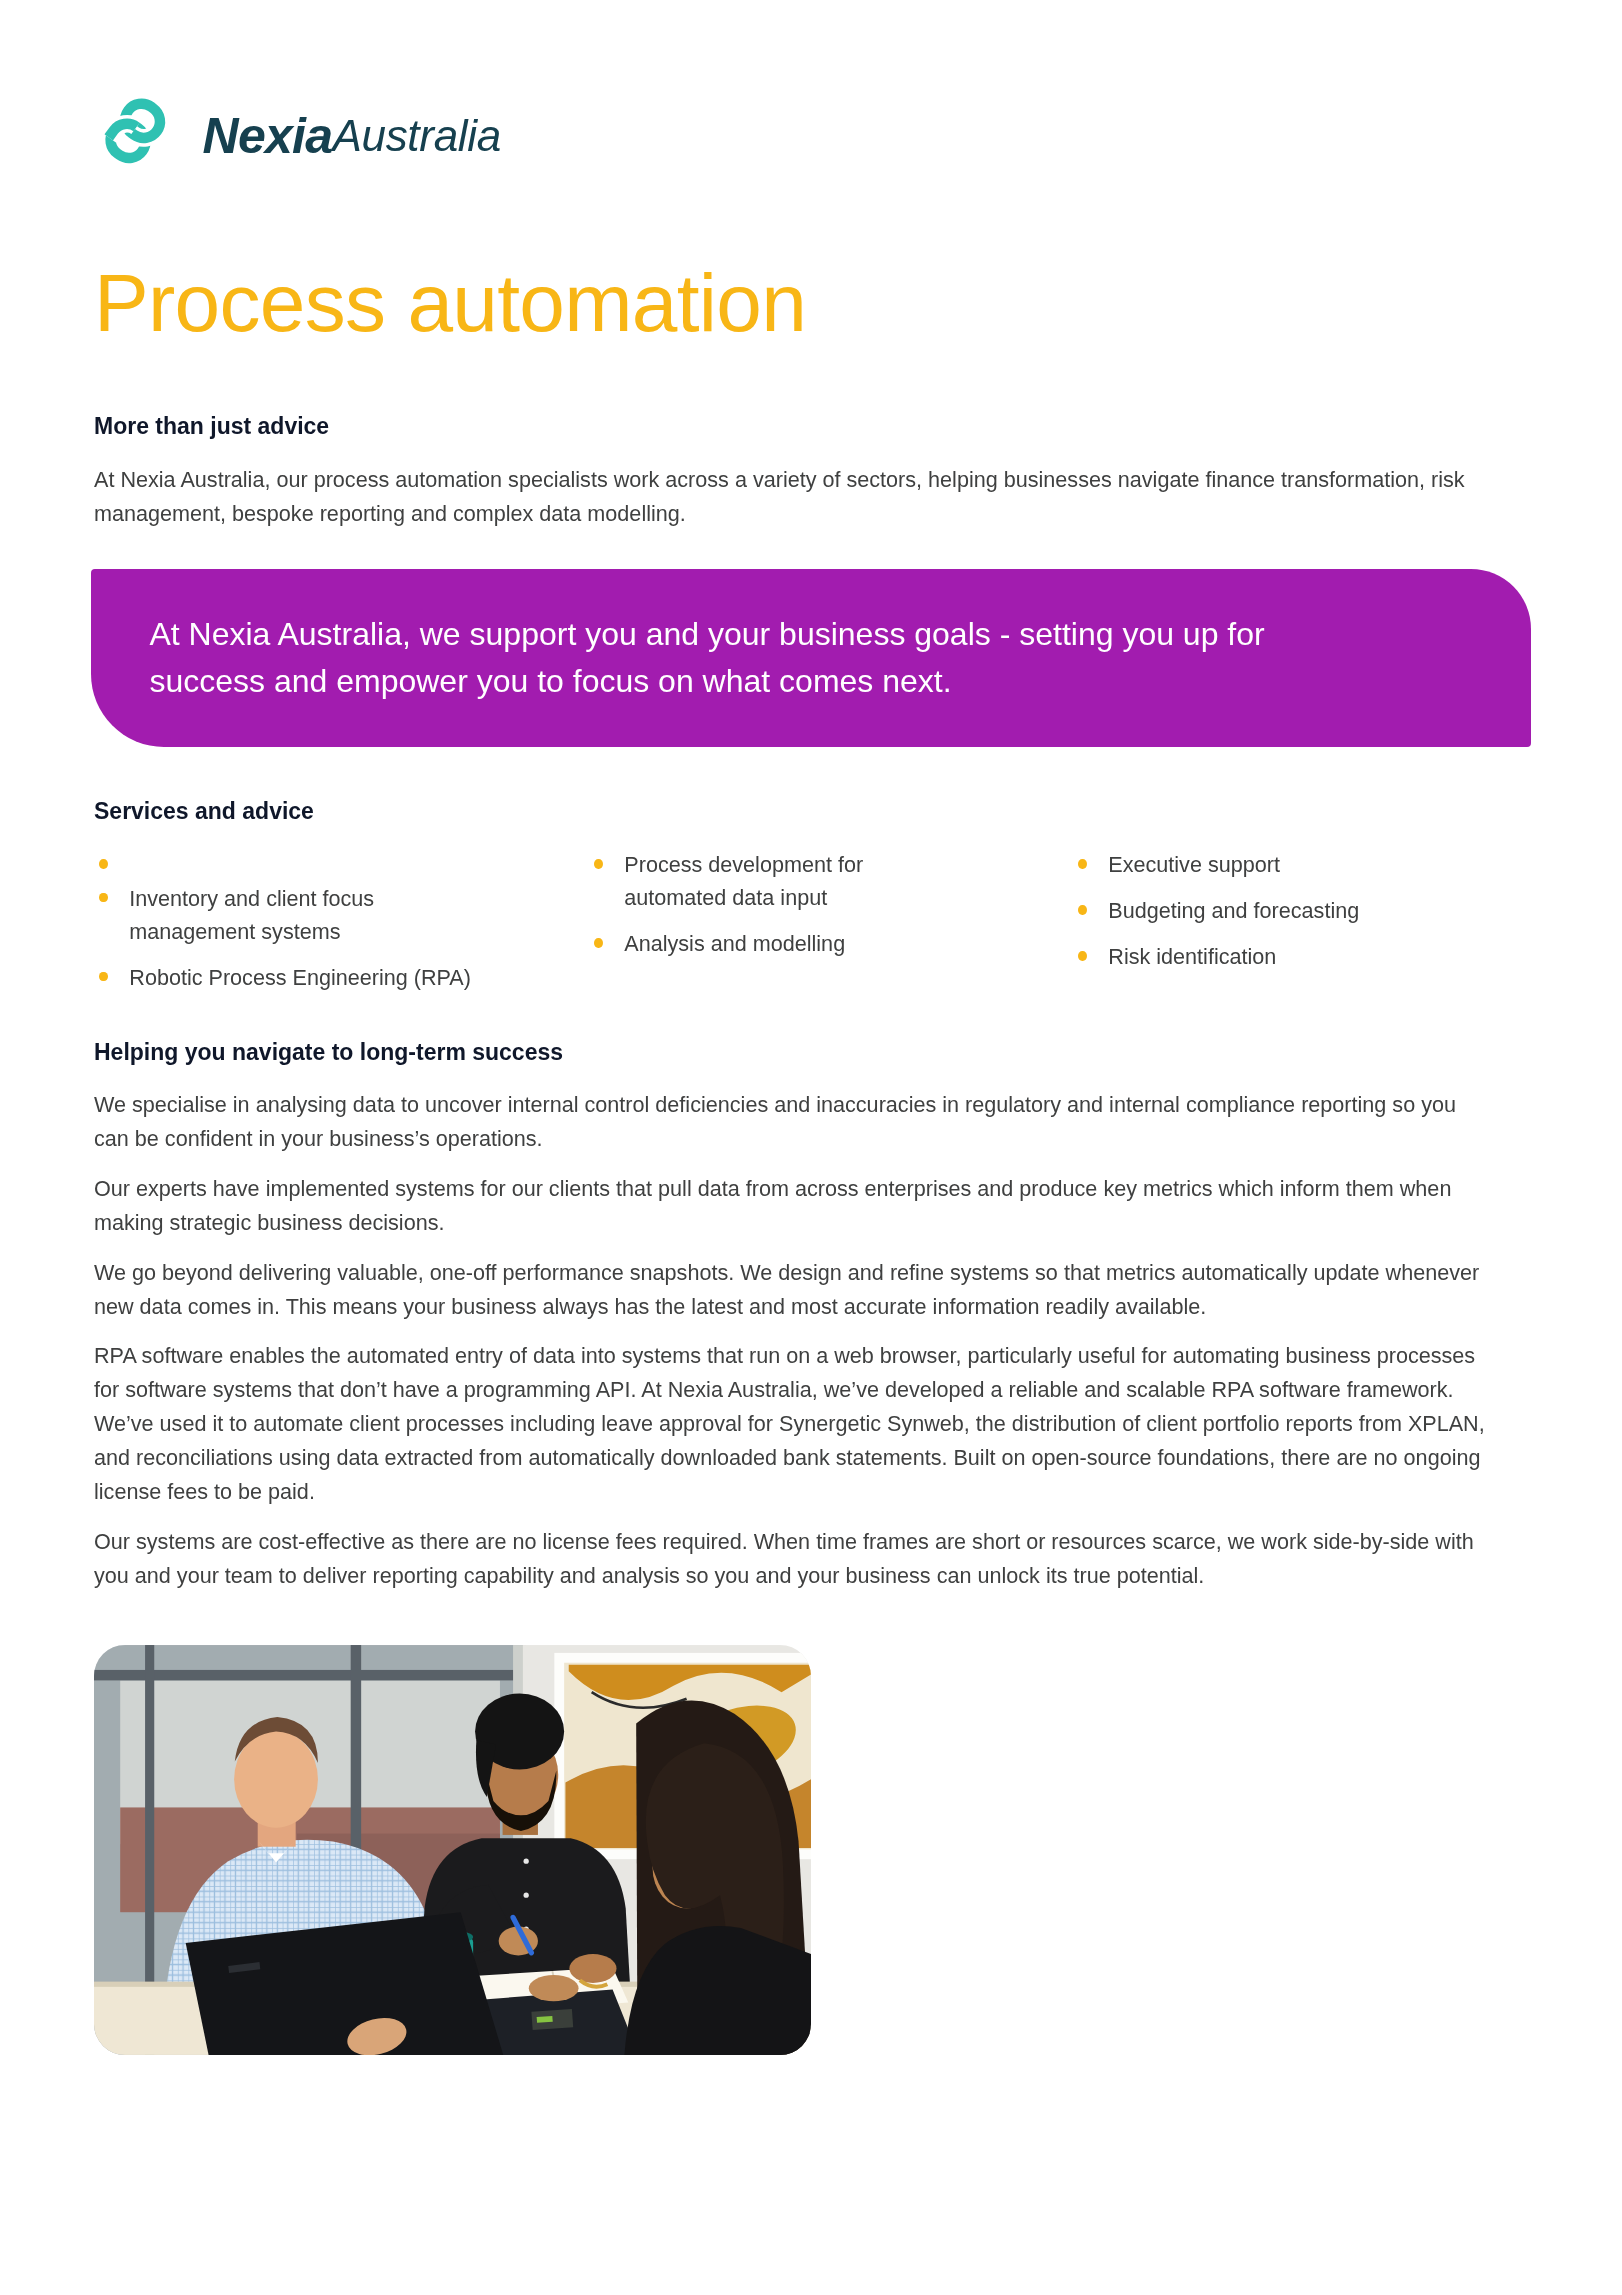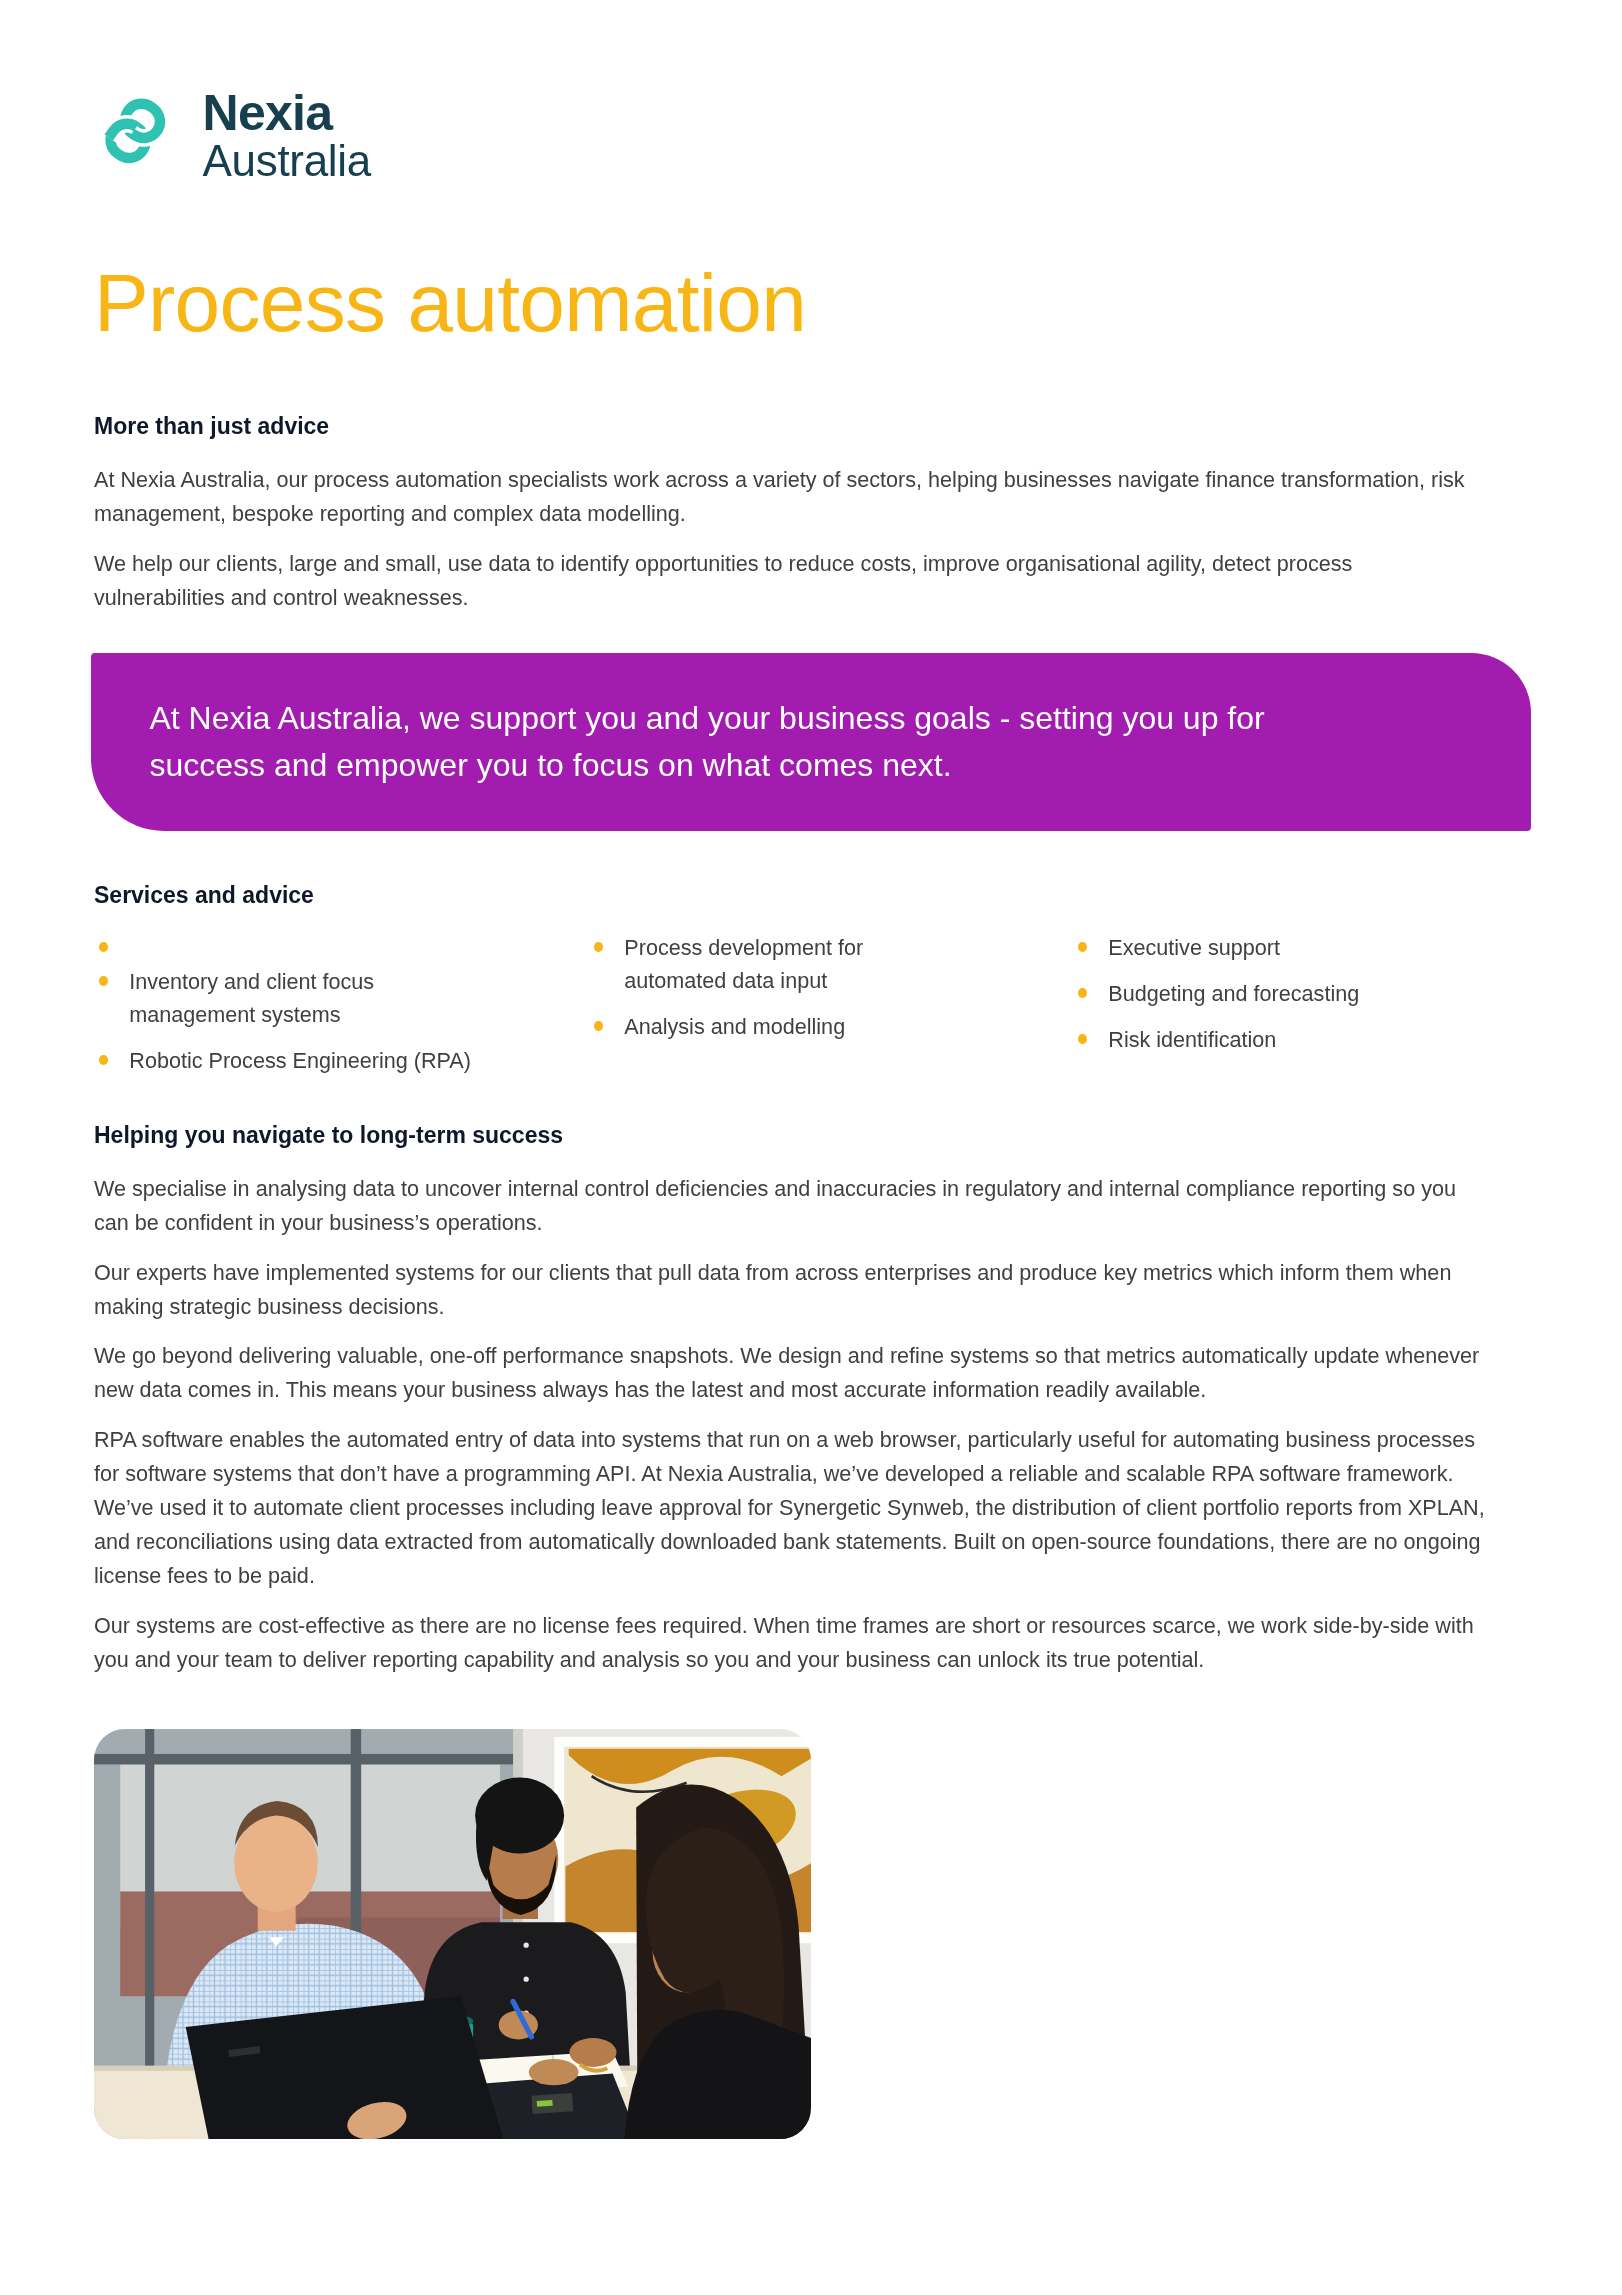--- a/index.html
+++ b/index.html
@@ -9,21 +9,21 @@
     background:#ffffff;
     font-family:"Liberation Sans", sans-serif;
     color:#3F4040;
     overflow:hidden;
   }
   .content { padding:0 135px 0 94px; }
 
   
   .logo { display:flex; align-items:center; padding-top:90px; gap:27.5px; }
   .logo svg { display:block; }
-  .wordmark { display:flex; flex-direction:column; color:#16404F; }
+  .wordmark { display:flex; color:#16404F;font-style:italic; }
   .brand  { font-size:50px; font-weight:700; line-height:0.95; letter-spacing:-0.7px; }
   .region { font-size:44px; font-weight:400; line-height:1.0; margin-top:1px; letter-spacing:-0.3px; }
 
   
   h1 {
     margin:77px 0 0 0;
     font-size:82px; font-weight:400; line-height:1.04;
     color:#F8B616; letter-spacing:-0.7px;
   }
   h2 {
@@ -93,21 +93,20 @@
         <span class="brand">Nexia</span>
         <span class="region">Australia</span>
       </div>
     </div>
 
     <h1>Process automation</h1>
 
     <div class="intro">
       <h2>More than just advice</h2>
       <p class="body">At Nexia Australia, our process automation specialists work across a variety of sectors, helping businesses navigate finance transformation, risk management, bespoke reporting and complex data modelling.</p>
-      <p class="body">We help our clients, large and small, use data to identify opportunities to reduce costs, improve organisational agility, detect process vulnerabilities and control weaknesses.</p>
     </div>
 
     <div class="callout">
       <p>At Nexia Australia, we support you and your business goals - setting you up for
 success and empower you to focus on what comes next.</p>
     </div>
 
     <div class="services">
       <h2>Services and advice</h2>
       <div class="cols">

